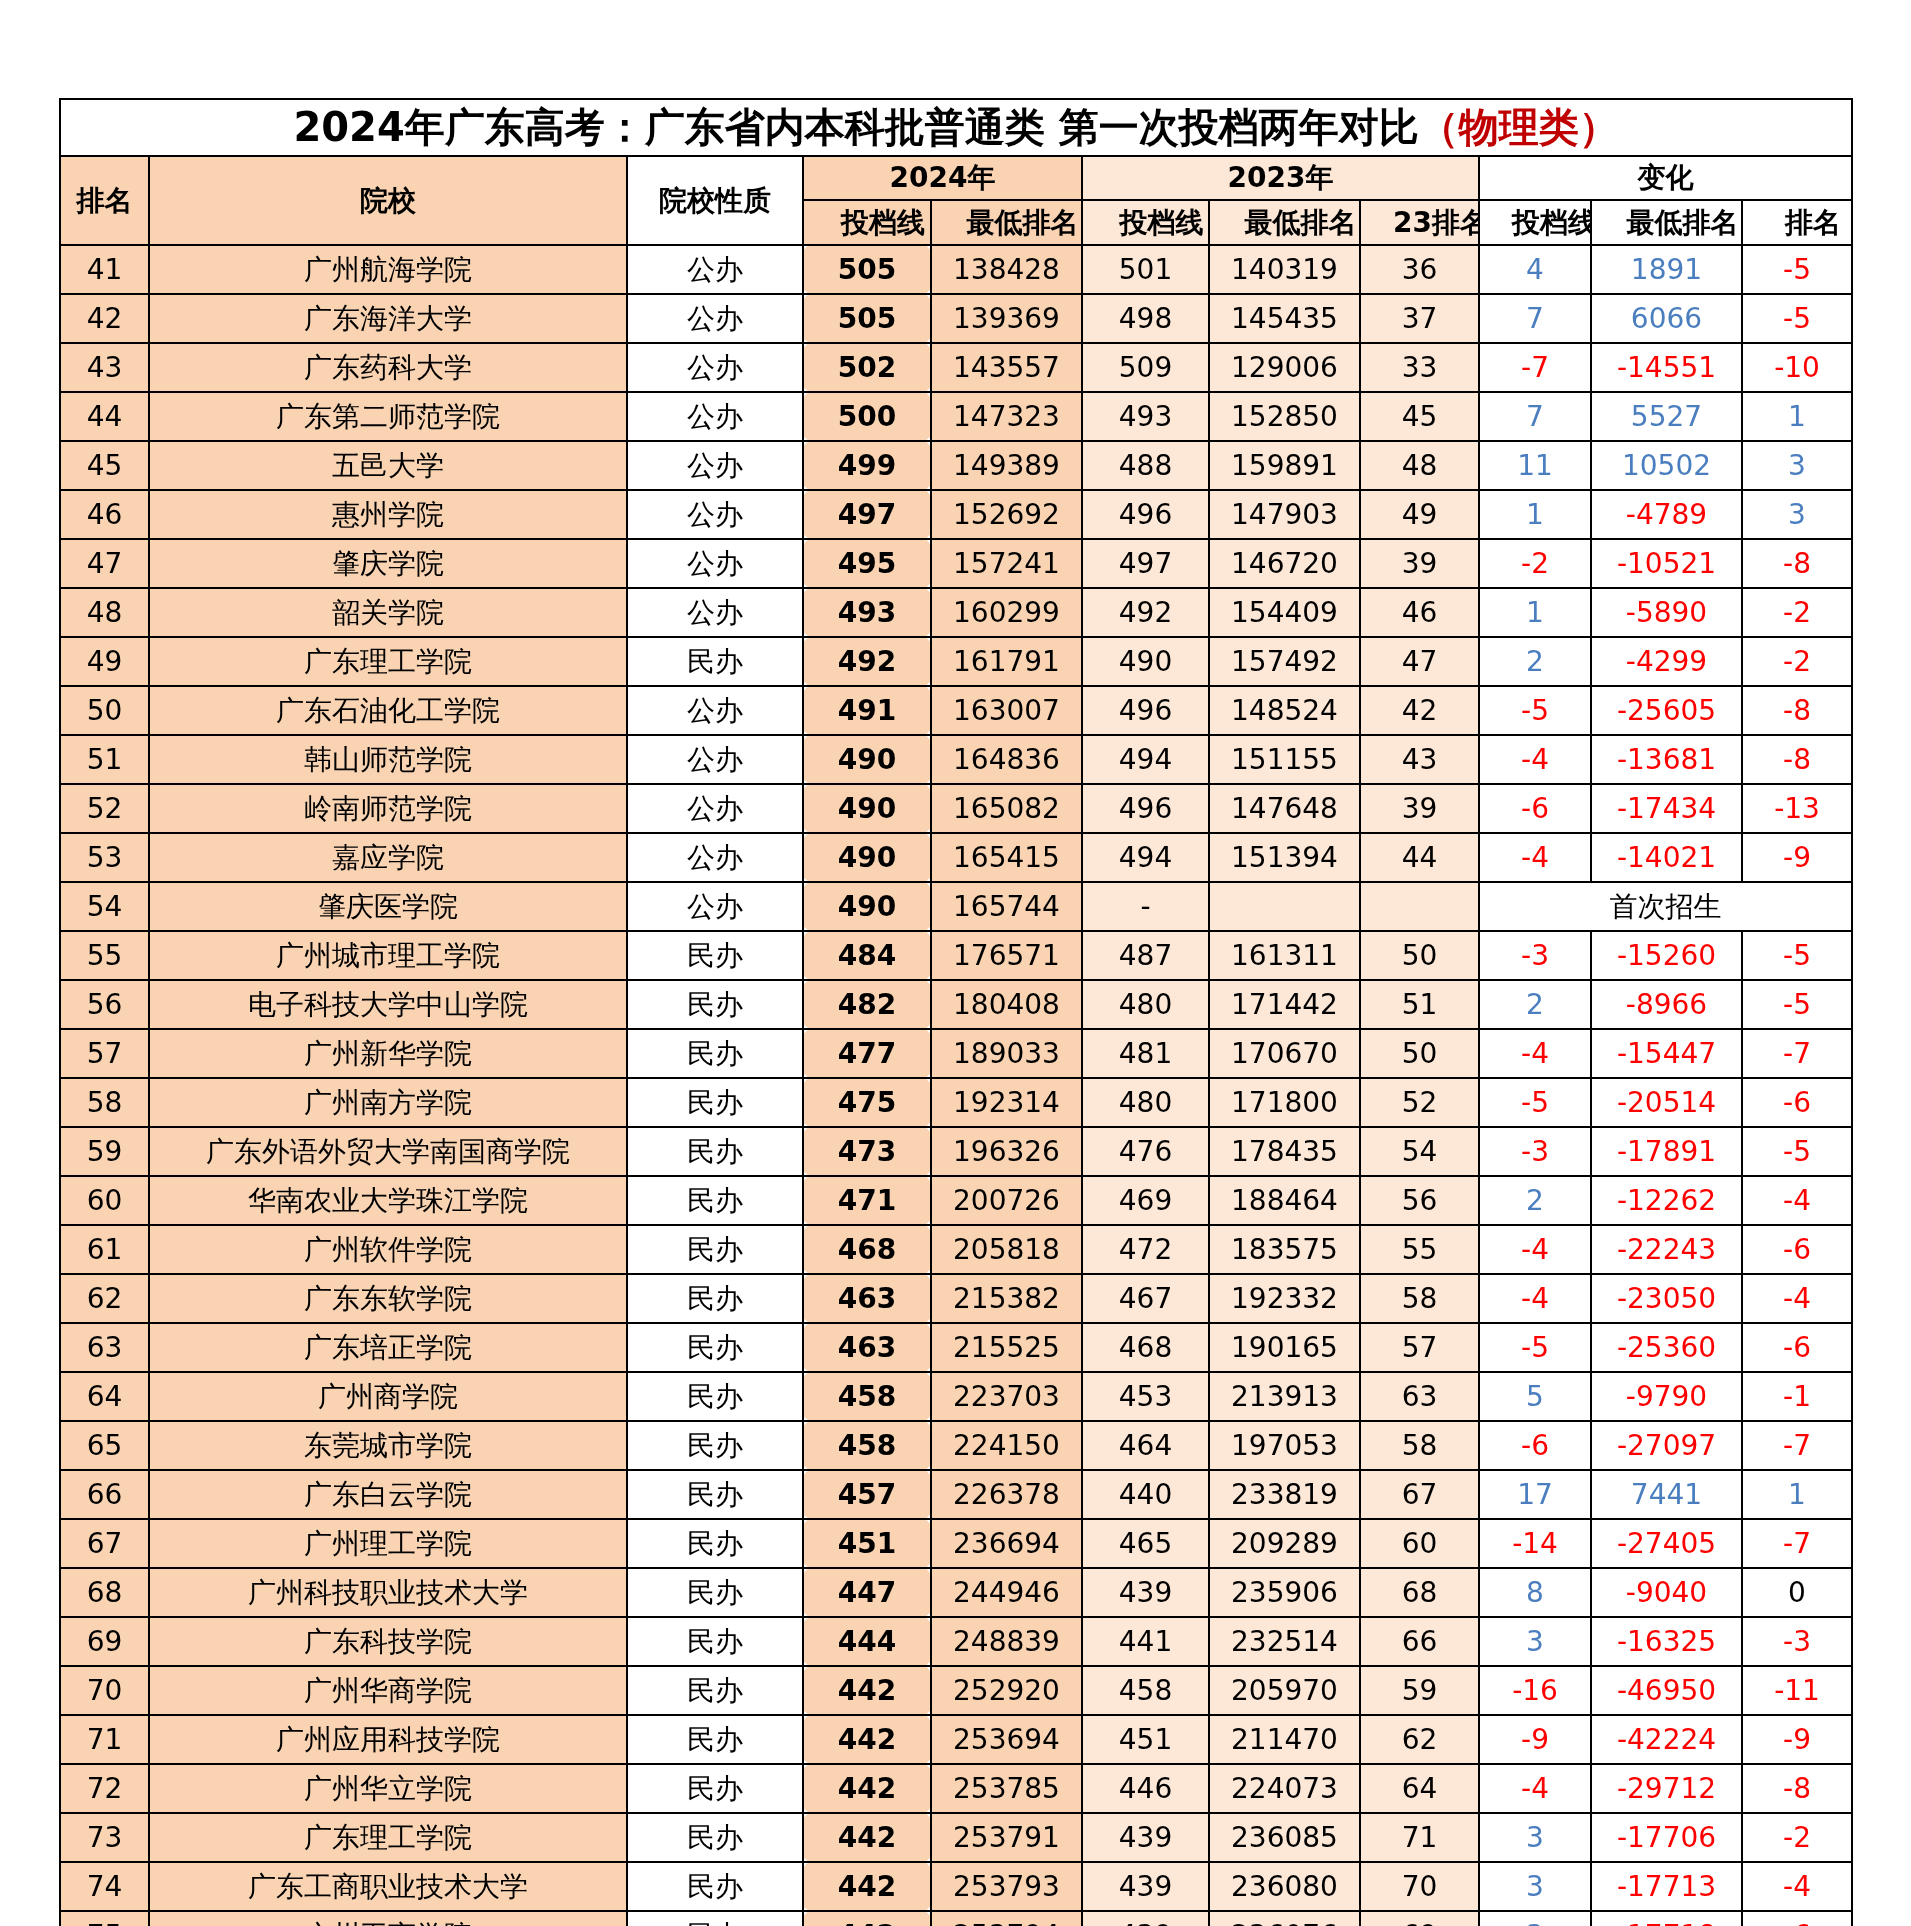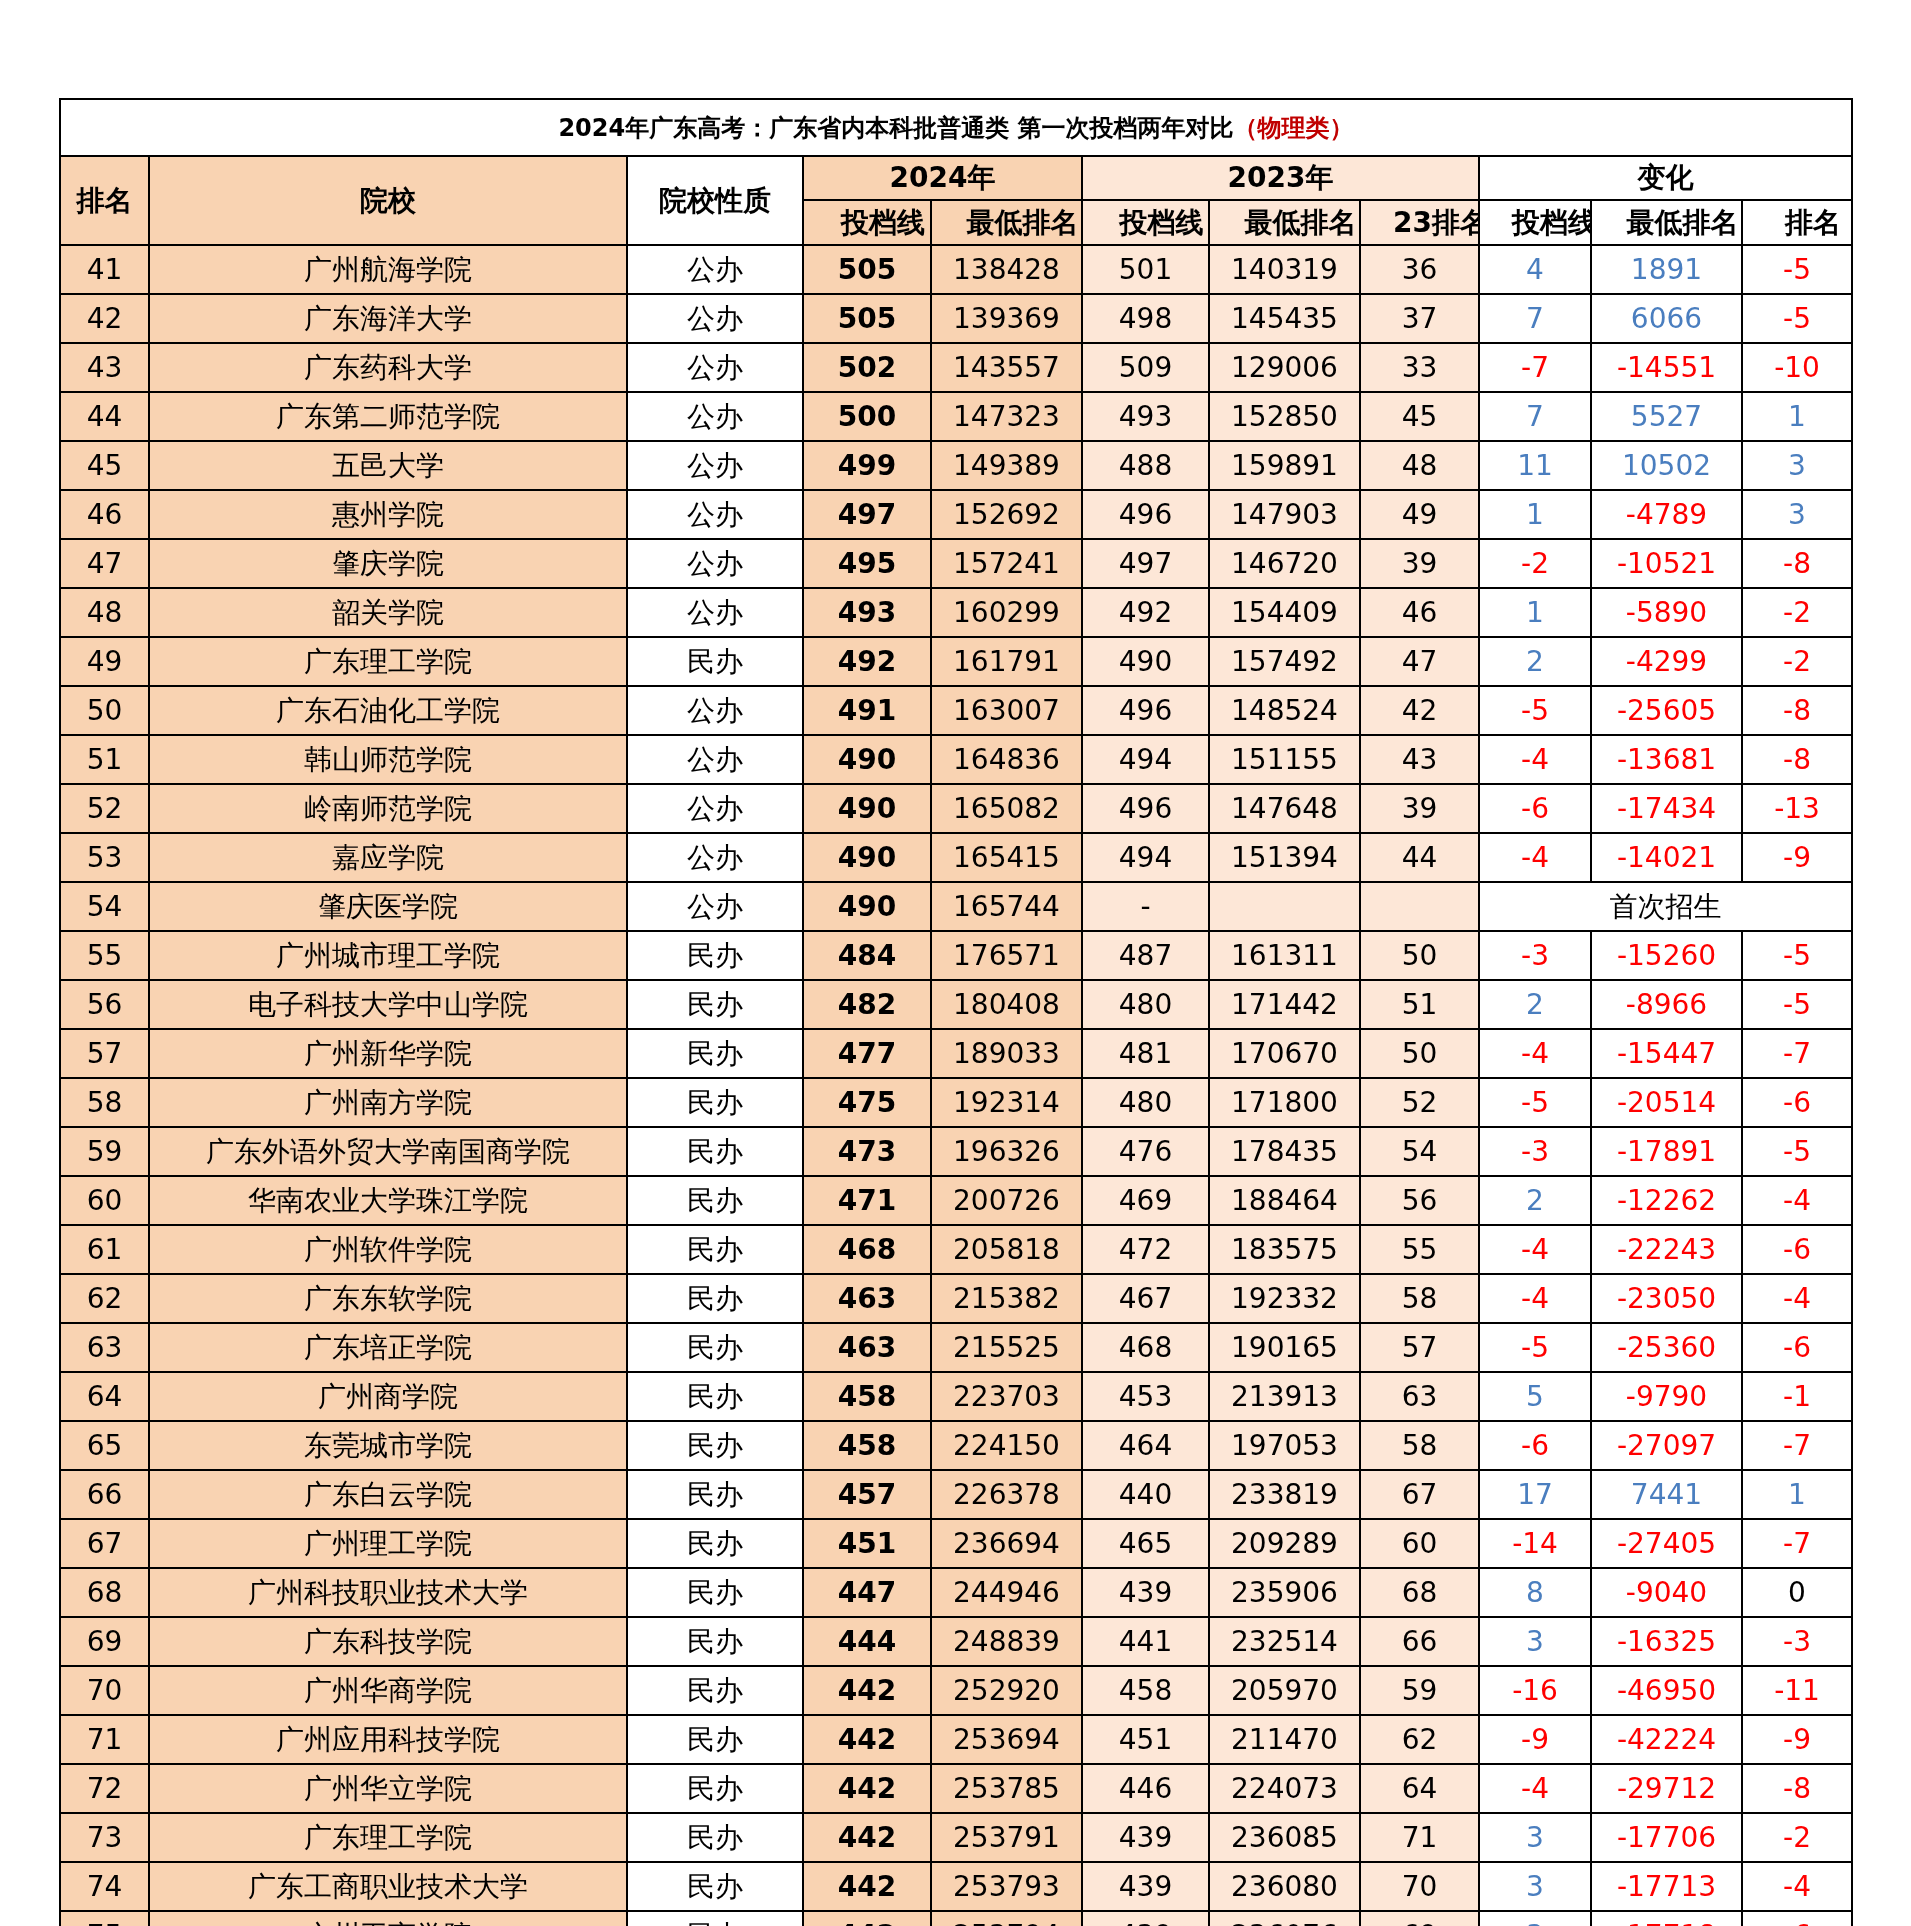--- a/index.html
+++ b/index.html
@@ -1,29 +1,29 @@
 <!DOCTYPE html>
 <html style="font-size:6.2px"><head>
 <meta charset="utf-8">
 <style>
   html, body { margin: 0; padding: 0; background: #ffffff; }
   body { width: 1911px; height: 2548px; position: relative; font-family: "DejaVu Sans", "Liberation Sans", sans-serif; color: #000; }
   .sheet { position: absolute; left: 59px; top: 98px; width: 1792px; }
   table { border-collapse: collapse; width: 1792px; table-layout: fixed; }
   td, th { border: 2.3px solid #000; text-align: center; vertical-align: middle; padding: 0; overflow: hidden; white-space: nowrap; }
-  .title-cell { height: 55px; font-size: 24px; font-weight: bold; background: #fff; }
+  .title-cell { height: 55px; font-size: 40px; font-weight: bold; background: #fff; }
   .title-accent { color: #c00000; }
   th { font-weight: bold; font-size: 28px; }
   .hdr1 th { height: 42px; }
   .hdr2 th { height: 43px; padding-left: 32px; }
   tbody td { height: 47px; font-size: 28px; }
   .c-peach { background: #f9d3b2; }
   .c-light { background: #fde7d7; }
   .c-white { background: #ffffff; }
-  .bold { font-weight: bold; }
+  .bold { font-weight: bold; border-radius: 9px; }
   .pos { color: #4a7ebf; }
   .neg { color: #ff0000; }
   .zero { color: #000; }
 </style>
 </head>
 <body>
 
 <div class="sheet">
   <table>
     <colgroup>

